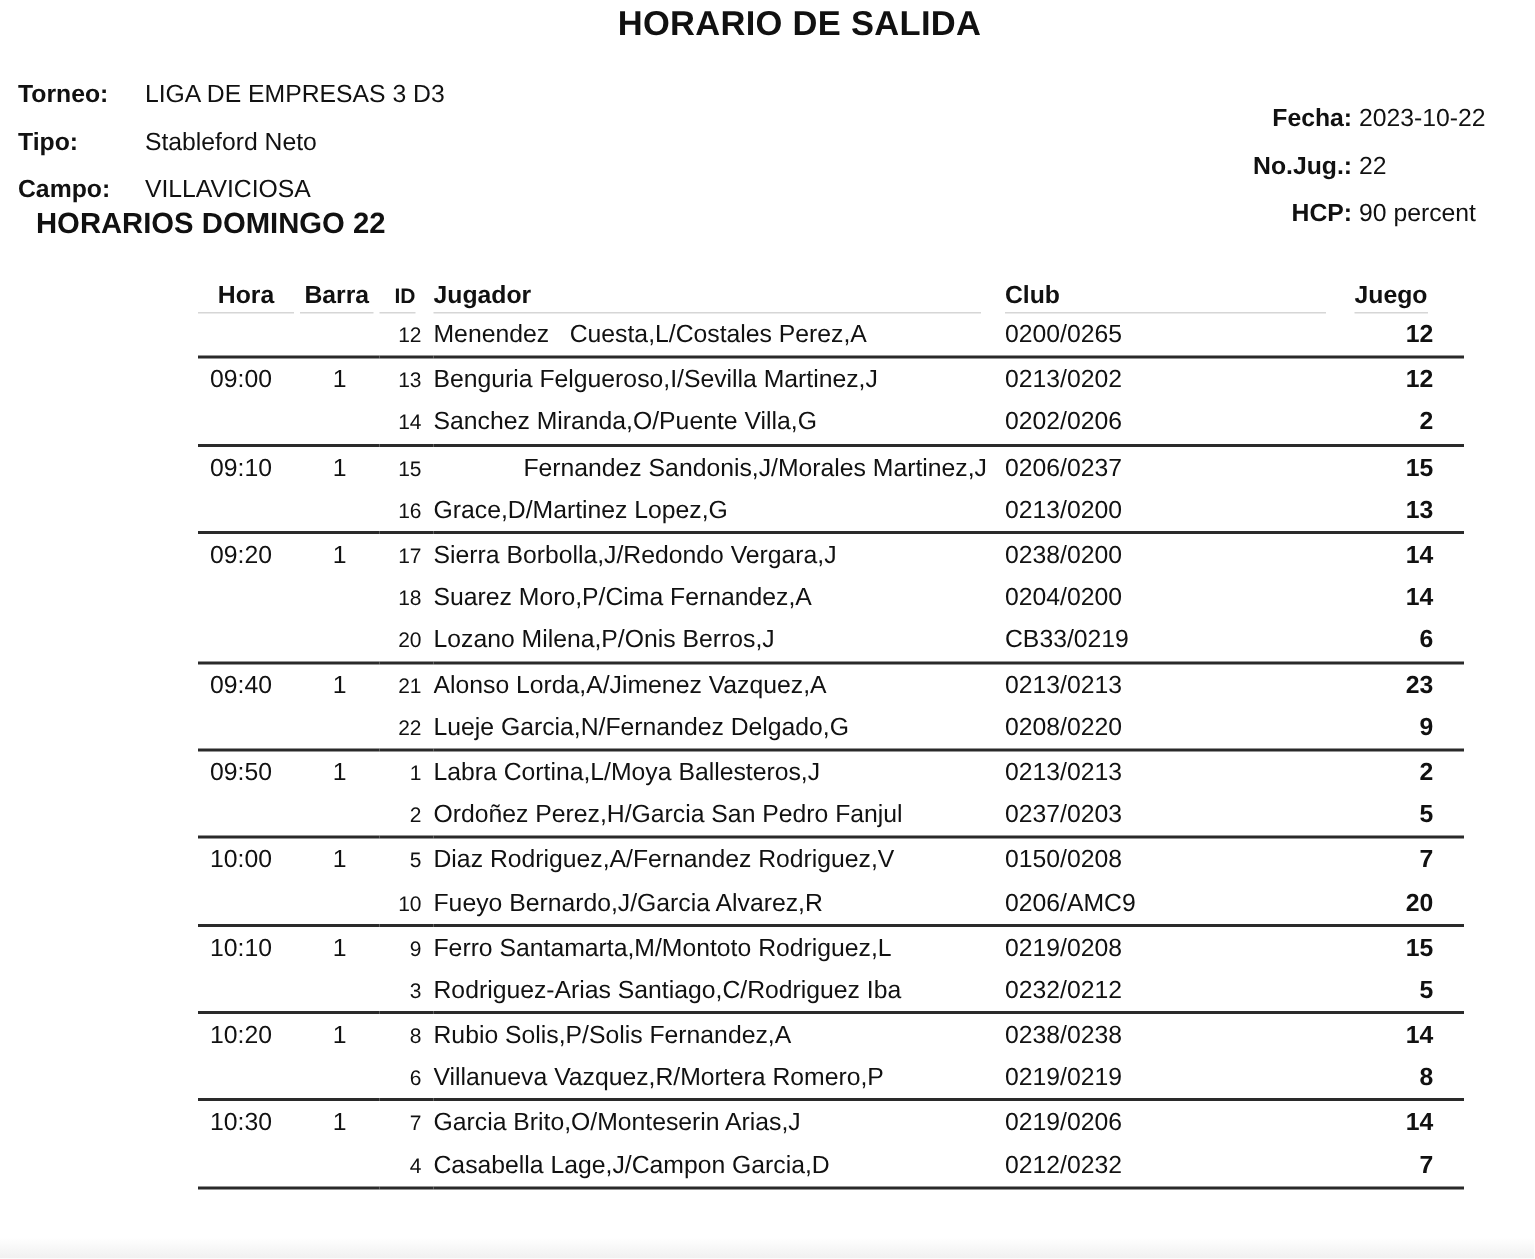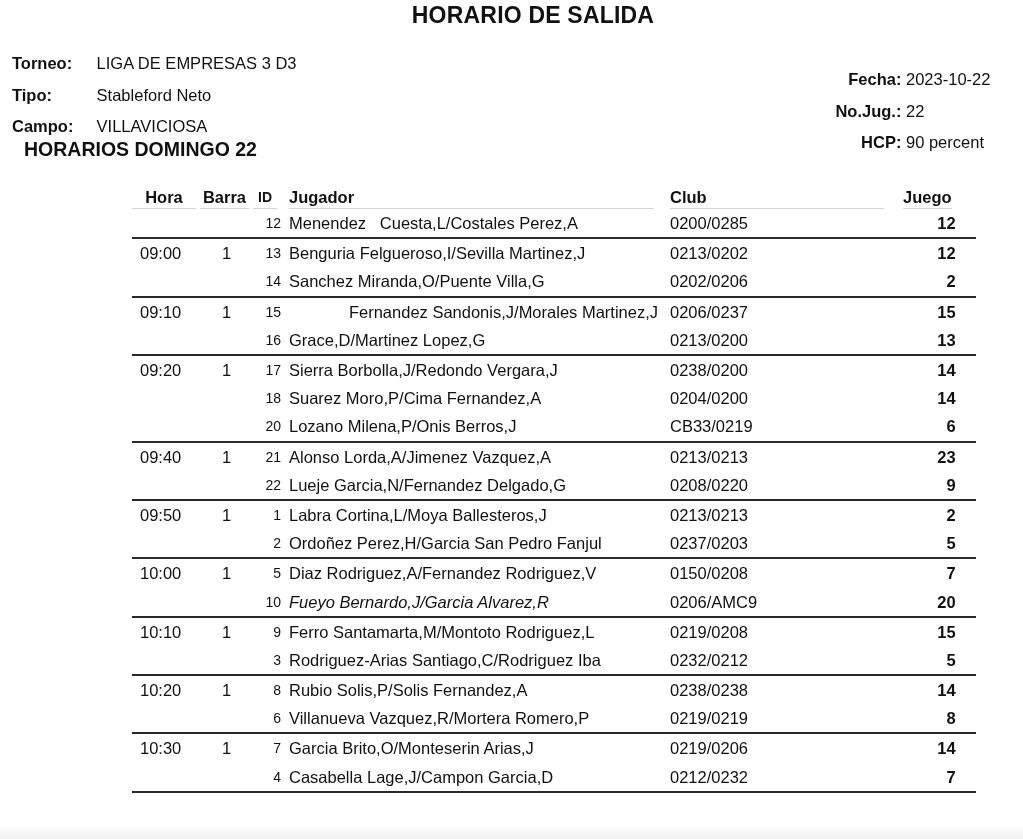--- a/index.html
+++ b/index.html
@@ -101,21 +101,21 @@
     tr.first-group td { border-top: none; }
     tr.last-row td { border-bottom: 2px solid #2a2a2a; }
     .c-hora { width: 60px; text-align: left; padding-left: 8px !important; }
     .c-barra { width: 53px; text-align: center; }
     .c-id { width: 28px; text-align: right; font-size: 14px; padding-right: 8px !important; }
     .c-jug { width: 369px; max-width: 369px; text-align: left; }
     .c-club { width: 218px; text-align: left; padding-left: 12px !important; }
     .c-juego { width: 60px; text-align: right; font-weight: bold; padding-right: 20px !important; }
     th.c-hora span { text-align: center; margin-left: -8px; }
     th.c-barra span { text-align: center; }
-    th.c-id span { text-align: center; margin-right: -4px; }
+    th.c-id span { text-align: right; margin-right: -4px; }
     th.c-jug span { margin-right: 22px; }
     th.c-club span { margin-right: 6px; }
     th.c-juego span { text-align: left; margin-left: 15px; margin-right: -18px; }
   </style>
 </head>
 <body>
 
 <div class="title">HORARIO DE SALIDA</div>
 
 <div class="meta-left">
@@ -172,21 +172,21 @@
           <span>Juego</span>
         </th>
     </tr>
   </thead>
   <tbody id="schedule-body">
       <tr class="">
         <td class="c-hora"></td>
         <td class="c-barra"></td>
         <td class="c-id">12</td>
         <td class="c-jug" style="white-space: pre;">Menendez   Cuesta,L/Costales Perez,A</td>
-        <td class="c-club">0200/0285</td>
+        <td class="c-club">0200/0265</td>
         <td class="c-juego">12</td>
       </tr>
       <tr class="group-first">
         <td class="c-hora">09:00</td>
         <td class="c-barra">1</td>
         <td class="c-id">13</td>
         <td class="c-jug" style="white-space: pre;">Benguria Felgueroso,I/Sevilla Martinez,J</td>
         <td class="c-club">0213/0202</td>
         <td class="c-juego">12</td>
       </tr>
@@ -275,21 +275,21 @@
         <td class="c-barra">1</td>
         <td class="c-id">5</td>
         <td class="c-jug" style="white-space: pre;">Diaz Rodriguez,A/Fernandez Rodriguez,V</td>
         <td class="c-club">0150/0208</td>
         <td class="c-juego">7</td>
       </tr>
       <tr class="">
         <td class="c-hora"></td>
         <td class="c-barra"></td>
         <td class="c-id">10</td>
-        <td class="c-jug" style="white-space: pre; font-style: italic;">Fueyo Bernardo,J/Garcia Alvarez,R</td>
+        <td class="c-jug" style="white-space: pre;">Fueyo Bernardo,J/Garcia Alvarez,R</td>
         <td class="c-club">0206/AMC9</td>
         <td class="c-juego">20</td>
       </tr>
       <tr class="group-first">
         <td class="c-hora">10:10</td>
         <td class="c-barra">1</td>
         <td class="c-id">9</td>
         <td class="c-jug" style="white-space: pre;">Ferro Santamarta,M/Montoto Rodriguez,L</td>
         <td class="c-club">0219/0208</td>
         <td class="c-juego">15</td>

